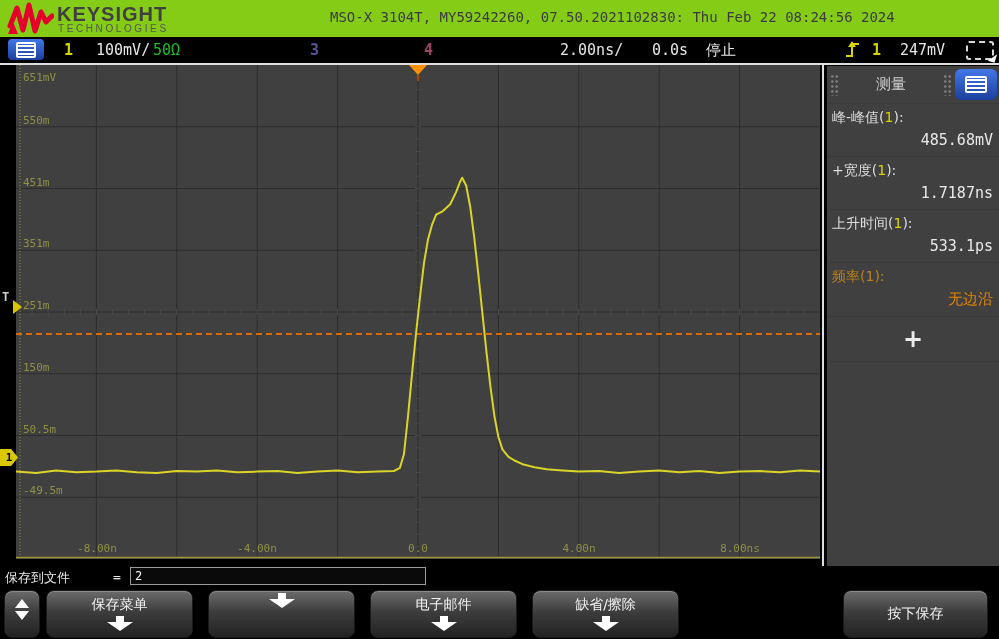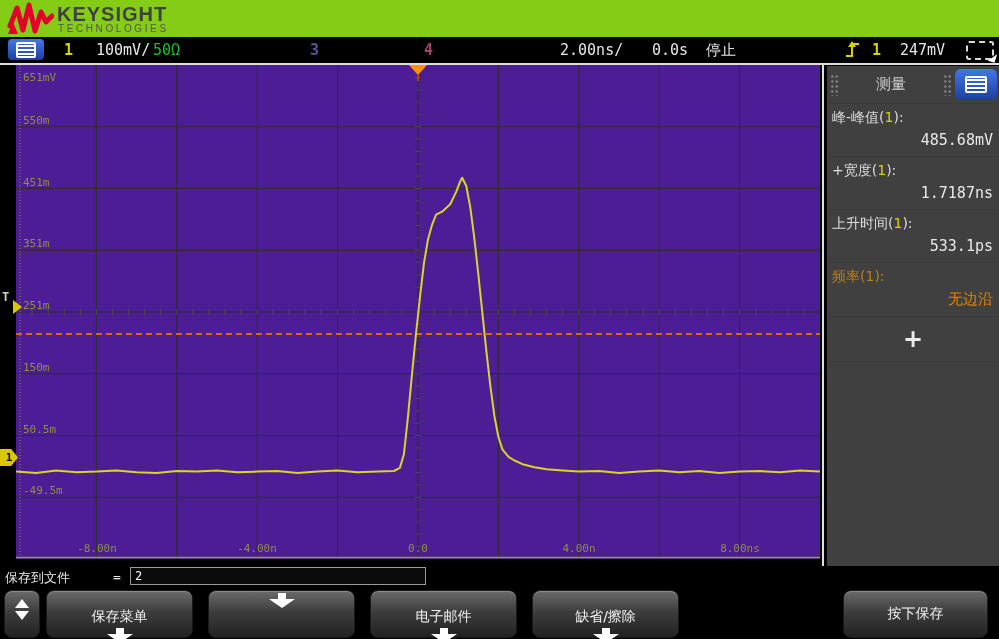--- a/index.html
+++ b/index.html
@@ -25,21 +25,21 @@
   .grn{color:#17c022;}
   .ch3-c{color:#55559d;font-weight:bold;}
   .ch4-c{color:#a04460;font-weight:bold;}
   .trig-glyph{position:absolute;left:845px;top:3px;}
   .zone-icon{position:absolute;left:966px;top:4px;width:24px;height:15px;border:2px dashed #d8d8d8;border-radius:3px;}
   .zone-icon:after{content:"";position:absolute;right:-4px;bottom:-4px;width:0;height:0;
          border-left:7px solid transparent;border-bottom:9px solid #fff;transform:rotate(18deg);}
   .hline{position:absolute;left:0;top:63px;width:999px;height:2px;background:#dedede;}
   .vline{position:absolute;left:822px;top:63px;width:2px;height:503px;background:#dedede;}
   
-  .grid{position:absolute;left:16px;top:65px;width:804px;height:494px;background:#4c1d95;}
+  .grid{position:absolute;left:16px;top:65px;width:804px;height:494px;background:#404040;}
   .grid svg{position:absolute;left:0;top:0;}
   .gridline{stroke:#2d2d2d;stroke-width:1;}
   .ctick{stroke:#4a4a4a;stroke-width:1;}
   .yaxis{stroke:#8f8f3c;stroke-width:1;stroke-dasharray:1 2;}
   .xaxis{stroke:#9a9a38;stroke-width:1.5;}
   .trigline{stroke:#d96a00;stroke-width:2;stroke-dasharray:6 4;}
   .wave{stroke:#d9d428;stroke-width:2;fill:none;stroke-linejoin:round;stroke-linecap:round;}
   .ylab{position:absolute;left:7px;font-family:"DejaVu Sans Mono",monospace;font-size:11px;color:#8f8f45;}
   .xlab{position:absolute;top:477px;transform:translateX(-50%);
         font-family:"DejaVu Sans Mono",monospace;font-size:11px;color:#8f8f45;}
@@ -76,21 +76,21 @@
   
   .f-row1{position:absolute;left:0;top:566px;width:968px;height:22px;color:#e8e8e8;font-size:13px;}
   .f-save-label{position:absolute;left:5px;top:3px;}
   .f-eq{position:absolute;left:113px;top:3px;font-family:"DejaVu Sans Mono",monospace;}
   .f-input{position:absolute;left:130px;top:1px;width:286px;height:16px;background:#0a0a0a;
         border:1px solid #9a9a9a;color:#fff;font-family:"DejaVu Sans Mono",monospace;
         font-size:12px;padding:0 4px;}
   .skey{position:absolute;top:590px;height:46px;border-radius:8px;border:1px solid #1a1a1a;
         background:linear-gradient(180deg,#6b6b6b,#3d3d3d 45%,#222);
         box-shadow:inset 0 1px 0 #8a8a8a;color:#f2f2f2;font-size:14px;text-align:center;}
-  .skey .lbl{margin-top:17px;}
+  .skey .lbl{margin-top:5px;}
   .dn-arrow{width:26px;height:15px;margin:2px auto 0;position:relative;}
   .dn-arrow .st{position:absolute;left:9px;top:0;width:8px;height:6px;background:#fff;}
   .dn-arrow .hd{position:absolute;left:0;top:6px;width:0;height:0;
         border-left:13px solid transparent;border-right:13px solid transparent;border-top:9px solid #fff;}
   .updown{width:16px;margin:8px auto 0;}
   .updown .u{width:0;height:0;margin:0 auto 3px;border-left:7px solid transparent;
         border-right:7px solid transparent;border-bottom:9px solid #fff;}
   .updown .d{width:0;height:0;margin:0 auto;border-left:7px solid transparent;
         border-right:7px solid transparent;border-top:9px solid #fff;}
   .center-lbl{display:flex;height:100%;align-items:center;justify-content:center;}
@@ -100,20 +100,21 @@
 
 <div class="header">
   <div class="logo-wrap">
     <svg width="48" height="33" viewBox="0 0 48 33">
       <polygon points="2,32 12,32 7,20" fill="#e4002b"></polygon>
       <polyline points="4,24 11,6 17,28 23,3 29,29 35,10 40,20 46,14" fill="none" stroke="#e4002b" stroke-width="5" stroke-linejoin="round" stroke-linecap="round"></polyline>
     </svg>
   </div>
   <div class="brand">KEYSIGHT</div>
   <div class="brand-sub">TECHNOLOGIES</div>
+  <div class="sys-title">MSO-X 3104T, MY59242260, 07.50.2021102830: Thu Feb 22 08:24:56 2024</div>
 </div>
 
 <div class="statusbar">
   <div class="menu-btn">
     <div class="list-icon"></div>
   </div>
   <span class="sb ch1-c" style="left:64px">1</span>
   <span class="sb" style="left:96px">100mV/</span>
   <span class="sb grn" style="left:153px">50Ω</span>
   <span class="sb ch3-c" style="left:310px">3</span>

